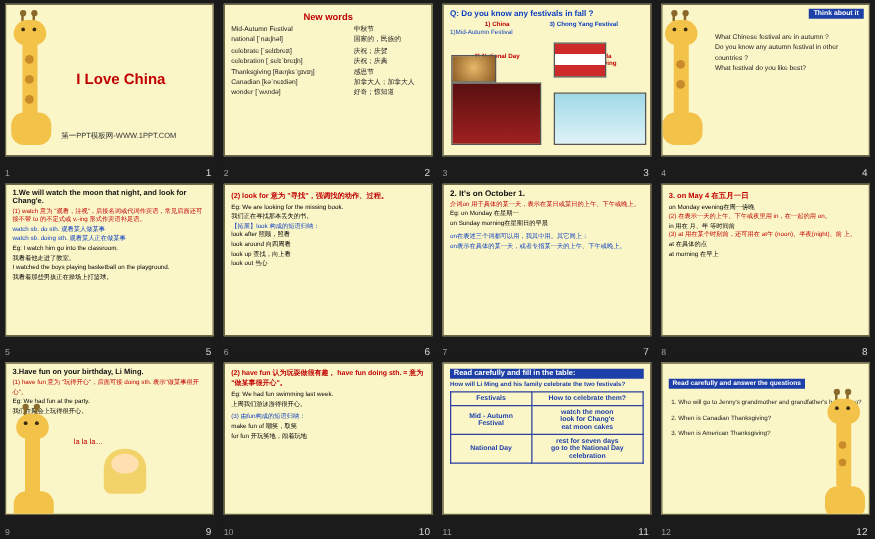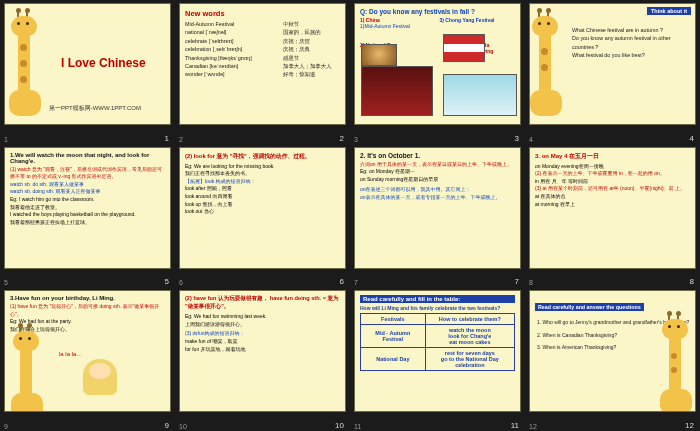--- a/index.html
+++ b/index.html
@@ -14,21 +14,21 @@
   .g-neck{position:absolute;left:13px;top:26px;width:12px;height:70px;background:#f2c249;border-radius:4px;}
   .g-head{position:absolute;left:6px;top:12px;width:26px;height:20px;background:#f2c249;border-radius:12px 12px 10px 10px;}
   .g-eye{position:absolute;width:3px;height:3px;background:#3a2a12;border-radius:50%;top:18px;}
   .g-eye.l{left:12px;} .g-eye.r{left:21px;}
   .g-horn{position:absolute;width:2px;height:6px;background:#8a6a2a;top:7px;}
   .g-horn.l{left:12px;} .g-horn.r{left:21px;}
   .g-horn i{position:absolute;left:-1.5px;top:-3px;width:5px;height:5px;background:#8a6a2a;border-radius:50%;display:block;}
   .g-body{position:absolute;left:4px;top:86px;width:32px;height:26px;background:#f2c249;border-radius:10px;}
   .g-spot{position:absolute;background:#c98b2a;border-radius:50%;}
   
-  .t-red{color:#c00000;font-weight:bold;}
+  .t-red{color:#c00000;font-weight:bold;text-align:center;}
   .t-blue{color:#0b3fbf;font-weight:bold;}
   .s1 .title1{position:absolute;left:40px;top:26px;font-size:8px;color:#c00000;font-weight:bold;letter-spacing:.3px;}
   .s1 .title2{position:absolute;left:56px;top:52px;font-size:12px;color:#c00000;font-weight:bold;}
   .s1 .foot{position:absolute;left:44px;top:100px;font-size:6px;color:#333;}
   .hdr{font-size:7.5px;font-weight:bold;margin:0 0 2px 0;}
   .lines{font-size:5.4px;line-height:8.4px;color:#1a1a1a;}
   .red{color:#c00000;}
   .blue{color:#0b3fbf;}
   .two-col{display:flex;gap:4px;}
   .two-col .c{flex:1;}
@@ -61,21 +61,21 @@
           </div>
         <div class="g-head"></div>
           <div class="g-eye l"></div>
           <div class="g-eye r"></div>
         <div class="g-neck"></div>
         <div class="g-spot" style="left:15px;top:40px;width:7px;height:7px;"></div>
         <div class="g-spot" style="left:15px;top:56px;width:7px;height:7px;"></div>
         <div class="g-spot" style="left:15px;top:72px;width:7px;height:7px;"></div>
         <div class="g-body"></div>
       </div>
-      <div class="title2">I Love Chinese</div>
+      <div class="title2">I Love China</div>
       <div class="foot">第一PPT模板网-WWW.1PPT.COM</div>
     </div>
     <div class="pg">1</div>
     <div class="num">1</div>
   </div>
 
   <div class="cell">
     <div class="slide" style="padding:5px 5px;">
       <div class="hdr t-red">New words</div>
       <div class="lines">

